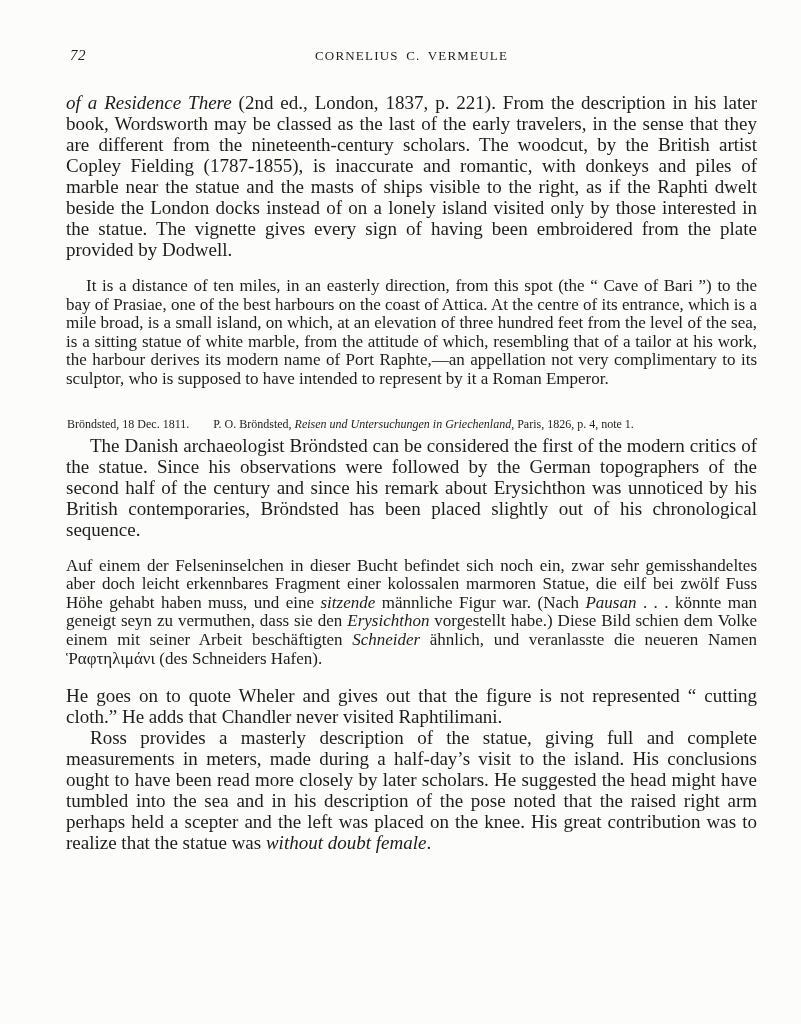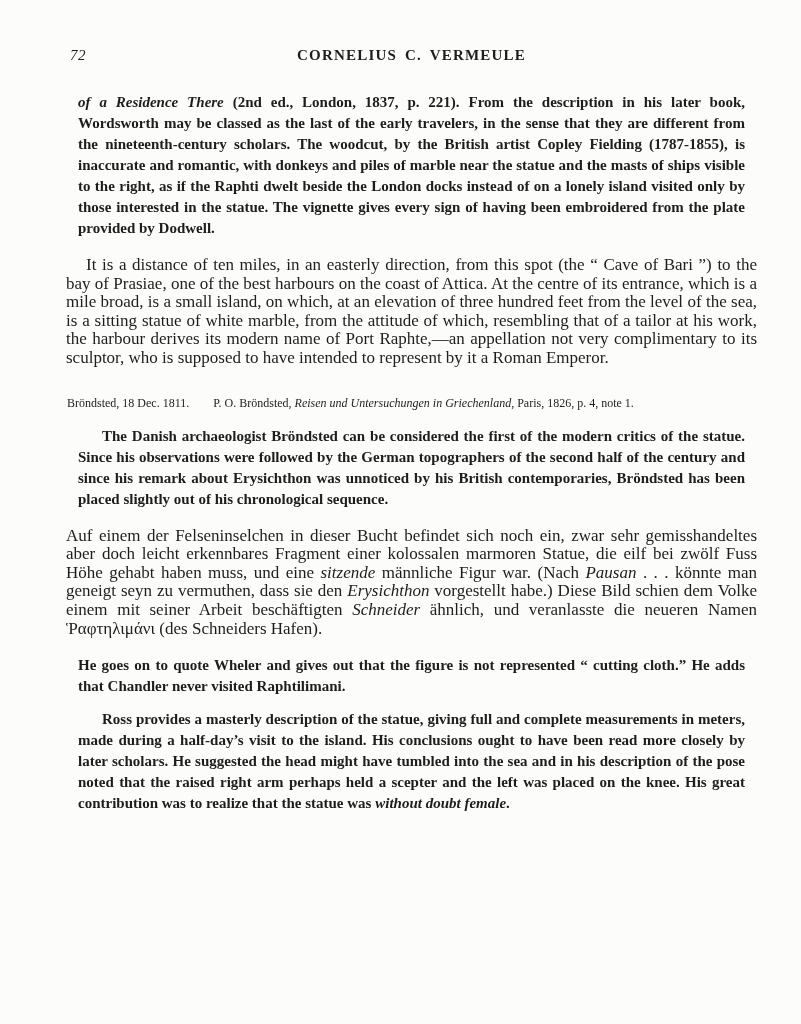--- a/index.html
+++ b/index.html
@@ -27,31 +27,29 @@
   }
   .page-number {
     position: absolute;
     left: 4px;
     top: 1px;
     font-size: 15px;
     font-style: italic;
     letter-spacing: 0.5px;
   }
   .running-title {
-    font-size: 15px;
+    font-size: 13px;
     letter-spacing: 1.2px;
     word-spacing: 3px;
-    font-weight: bold;
   }
   .body-text {
-    font-size: 15px;
+    font-size: 19px;
     line-height: 21px;
     text-align: justify;
-    margin: 12px;
-    font-weight: bold;
+    margin: 0;
   }
   .body-text i, .entry-heading i, .small-quote i { font-style: italic; }
   .indent { text-indent: 24px; }
   .small-quote {
     font-size: 17px;
     line-height: 18.6px;
     text-align: justify;
     margin: 17px 0 17px 0;
   }
   .indent-first { text-indent: 20px; }

